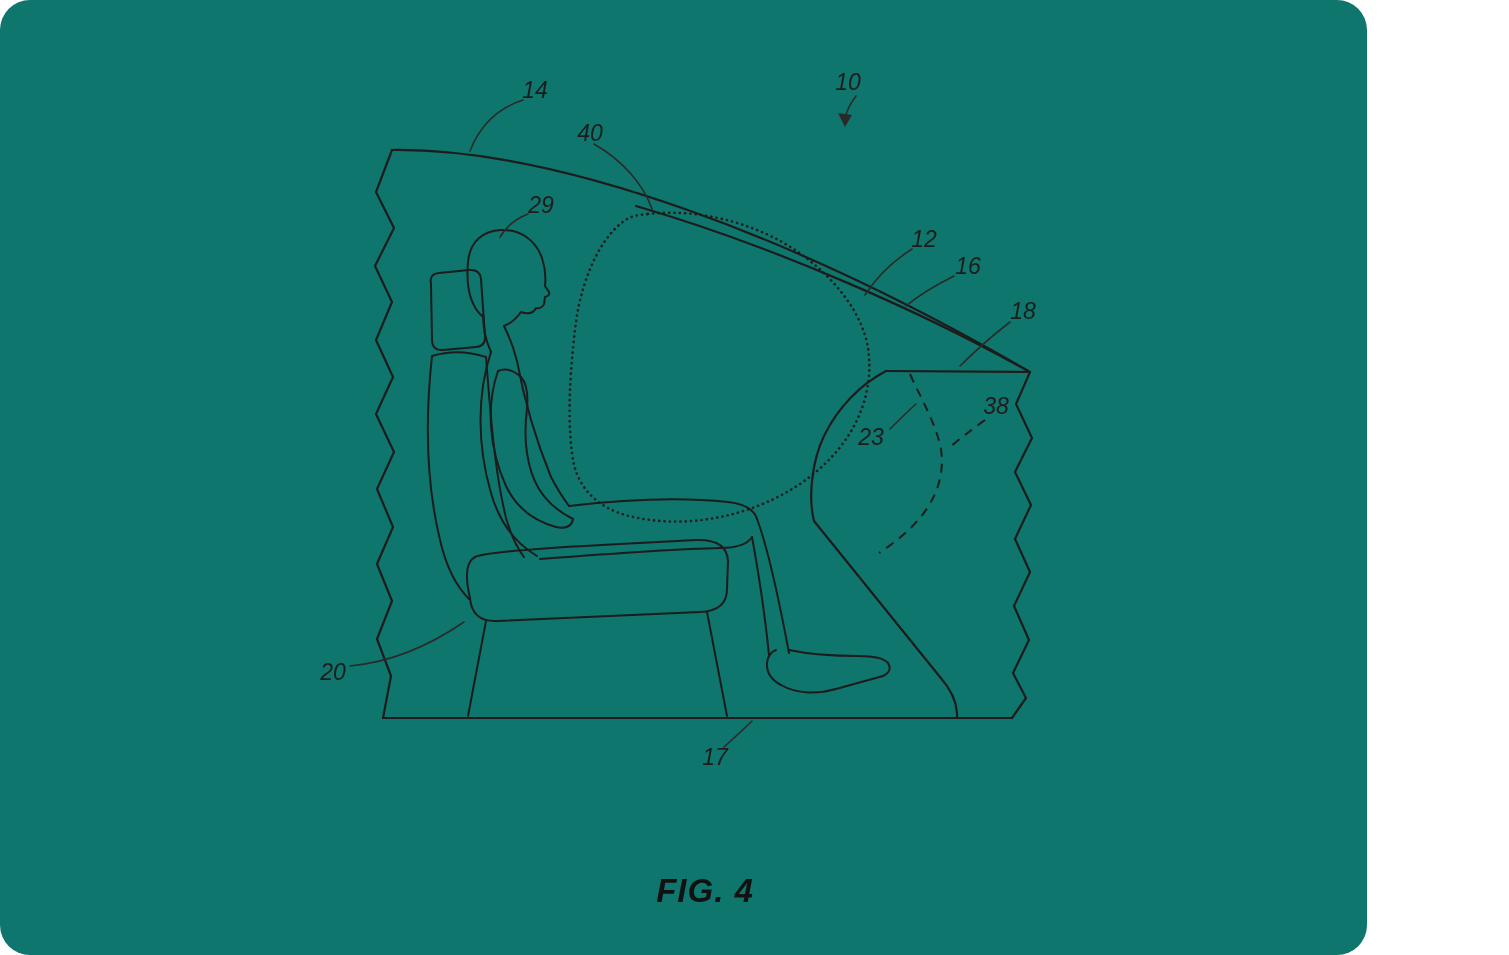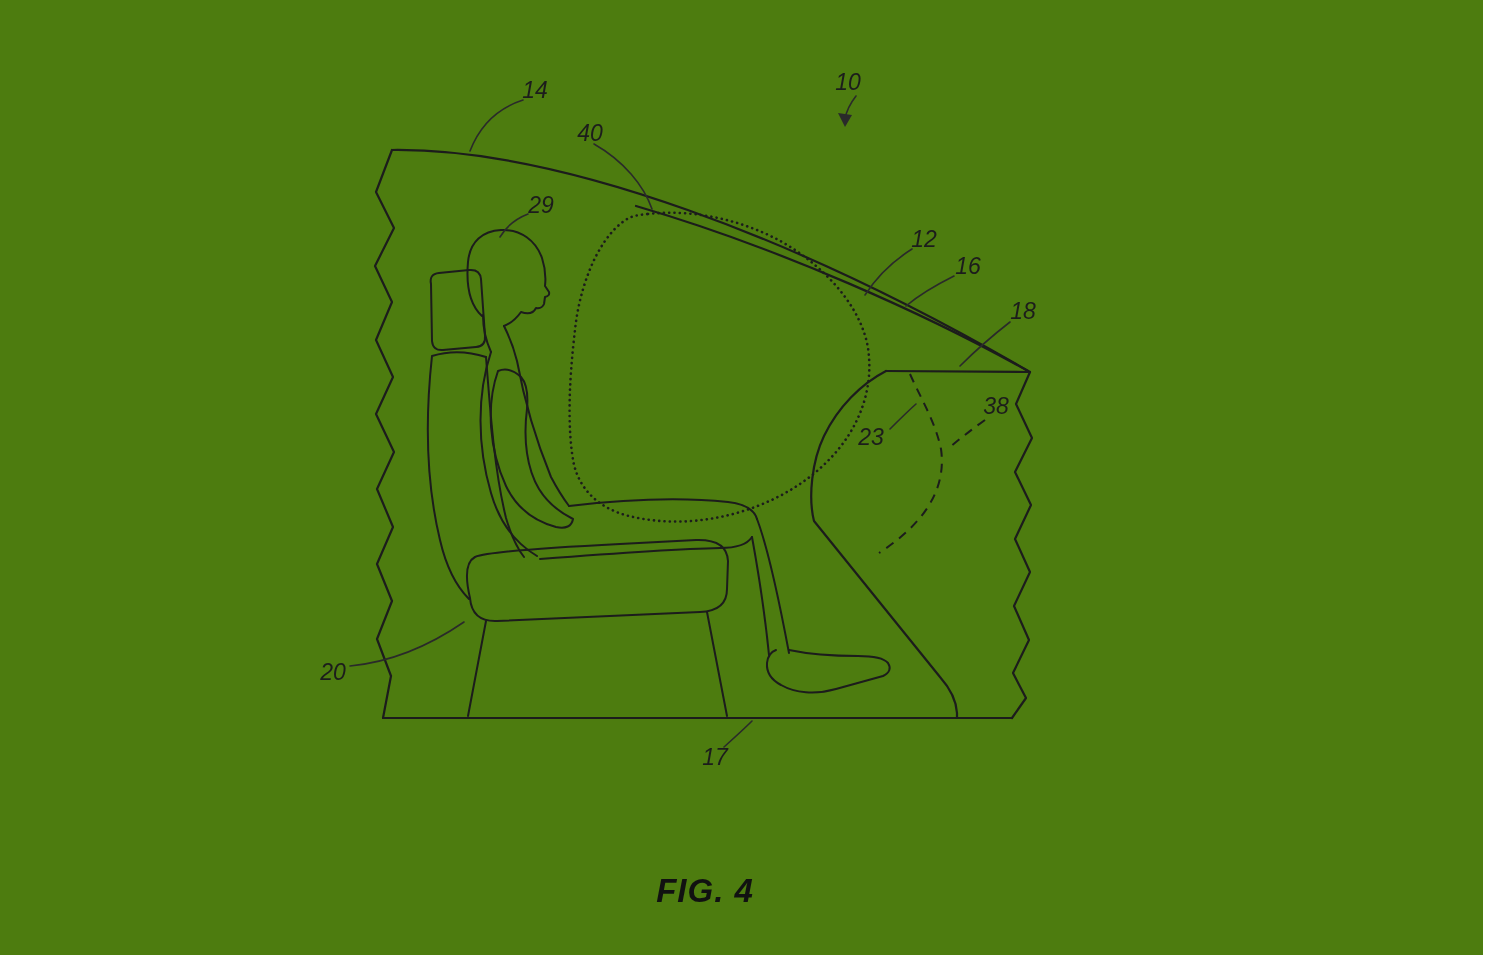--- a/index.html
+++ b/index.html
@@ -1,21 +1,22 @@
 <!DOCTYPE html>
 <html><head>
 <meta charset="utf-8">
 <style>
   html,body{margin:0;padding:0;background:#ffffff;}
   .canvas{
     position:relative;
-    width:1483px;height:955px;
-    background:#4d7c0f;
+    width:1367px;height:955px;
+    background:#0f766e;
     overflow:hidden;
     font-family:"Liberation Sans",sans-serif;
+    border-radius:30px;
   }
   svg{display:block;}
   .ln{fill:none;stroke:#1c1c1c;stroke-width:2.2;stroke-linecap:round;stroke-linejoin:round;}
   .ln-thin{fill:none;stroke:#1c1c1c;stroke-width:2;stroke-linecap:round;stroke-linejoin:round;}
   .leader{fill:none;stroke:#2a2a2a;stroke-width:1.6;stroke-linecap:round;}
   .dotted{fill:none;stroke:#1c1c1c;stroke-width:2.6;stroke-linecap:round;stroke-dasharray:0.1 5.2;}
   .dashed{fill:none;stroke:#1c1c1c;stroke-width:2;stroke-linecap:butt;stroke-dasharray:9 7;}
   .ref-label{
     font-family:"Liberation Sans",sans-serif;
     font-style:italic;

